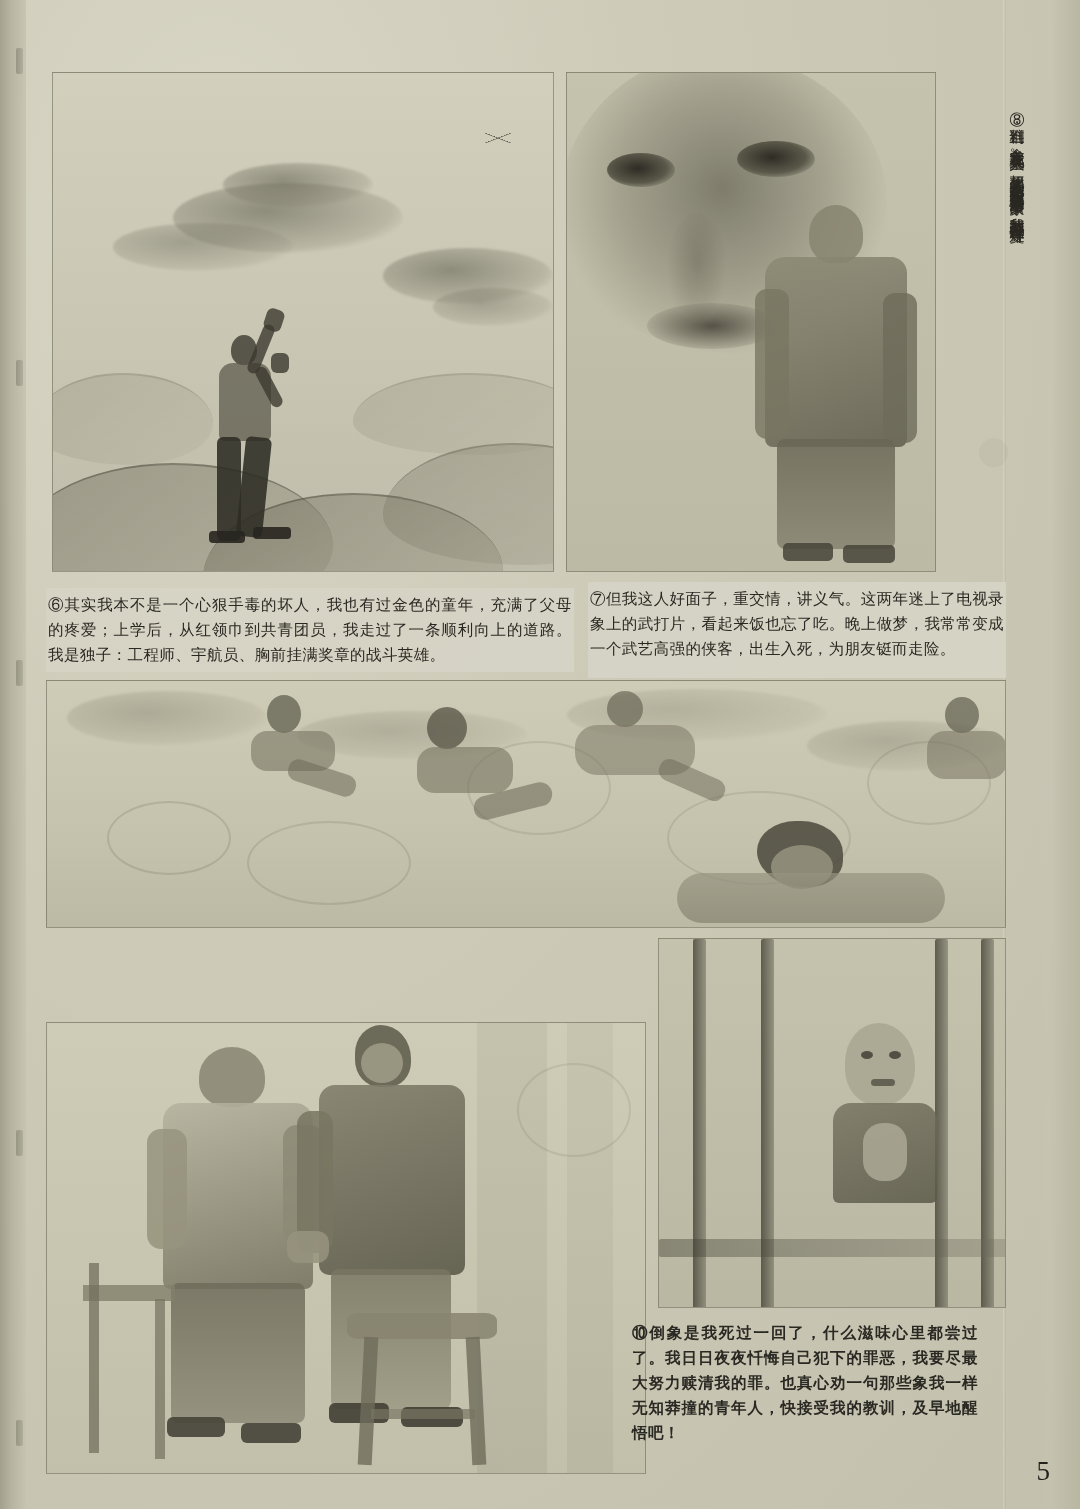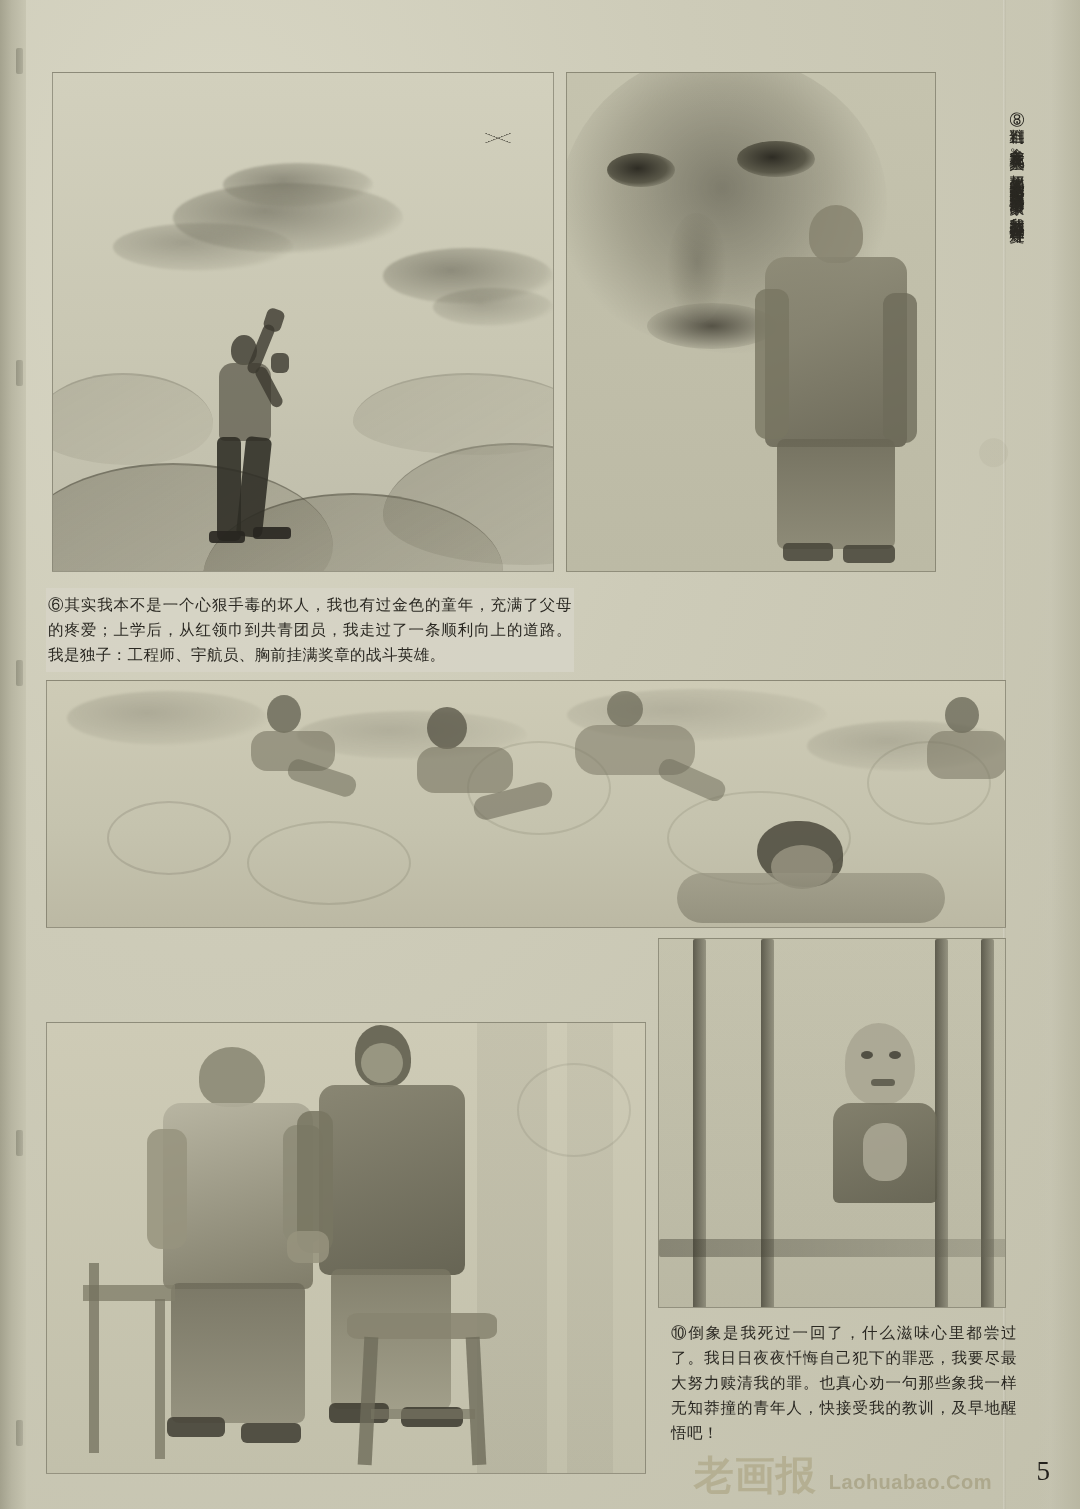--- a/index.html
+++ b/index.html
@@ -246,20 +246,21 @@
       <div class="figure" style="left:34px; top:246px; width:118px; height:110px; border-radius:8px; background:linear-gradient(to bottom, rgba(105,102,85,0.85), rgba(130,127,108,0.8));"></div>
       <div class="figure" style="left:40px; top:350px; width:50px; height:18px; border-radius:5px; background:rgba(70,68,56,0.85);"></div>
       <div class="figure" style="left:100px; top:352px; width:52px; height:18px; border-radius:5px; background:rgba(70,68,56,0.85);"></div>
     </div>
   </div>
 
   <div class="caption vertical" style="left:944px; top:96px; height:470px; width:86px;">⑧谁料到，一念之差我竟真地杀了人。一想起死者的爱人抱着个一岁多的孩子哭得死去活来的凄惨景象，我的心就象撕破了一样难受。</div>
 
   <div class="caption" style="left:46px; top:588px; width:528px; height:84px;">⑥其实我本不是一个心狠手毒的坏人，我也有过金色的童年，充满了父母的疼爱；上学后，从红领巾到共青团员，我走过了一条顺利向上的道路。我是独子：工程师、宇航员、胸前挂满奖章的战斗英雄。</div>
 
+  <div class="caption" style="left:588px; top:582px; width:418px; height:96px;">⑦但我这人好面子，重交情，讲义气。这两年迷上了电视录象上的武打片，看起来饭也忘了吃。晚上做梦，我常常变成一个武艺高强的侠客，出生入死，为朋友铤而走险。</div>
 
   <div class="panel mural" style="left:46px; top:680px; width:960px; height:248px;">
     <div class="cloud" style="left:20px; top:10px; width:200px; height:54px; opacity:.5;"></div>
     <div class="cloud" style="left:250px; top:30px; width:230px; height:48px; opacity:.42;"></div>
     <div class="cloud" style="left:520px; top:8px; width:260px; height:52px; opacity:.4;"></div>
     <div class="cloud" style="left:760px; top:40px; width:200px; height:50px; opacity:.45;"></div>
 
     <div class="swirl" style="left:60px; top:120px; width:120px; height:70px; opacity:.5;"></div>
     <div class="swirl" style="left:200px; top:140px; width:160px; height:80px; opacity:.45;"></div>
     <div class="swirl" style="left:420px; top:60px; width:140px; height:90px; opacity:.4;"></div>
@@ -346,21 +347,17 @@
     <div style="position:absolute; left:160px; top:84px; width:140px; height:230px;">
       <div class="figure" style="left:26px; top:0; width:70px; height:82px; border-radius:48% 52% 44% 44%; background:rgba(170,167,148,0.92);"></div>
       <div class="figure" style="left:42px; top:28px; width:12px; height:8px; border-radius:50%; background:rgba(60,58,48,0.8);"></div>
       <div class="figure" style="left:70px; top:28px; width:12px; height:8px; border-radius:50%; background:rgba(60,58,48,0.8);"></div>
       <div class="figure" style="left:52px; top:56px; width:24px; height:7px; border-radius:4px; background:rgba(70,68,56,0.7);"></div>
       <div class="figure" style="left:14px; top:80px; width:104px; height:100px; border-radius:18px 18px 6px 6px; background:linear-gradient(160deg, rgba(120,117,98,0.85), rgba(90,88,72,0.85));"></div>
       <div class="figure" style="left:44px; top:100px; width:44px; height:58px; border-radius:20px; background:rgba(168,165,146,0.9);"></div>
     </div>
   </div>
 
-  <div class="caption" style="left:669px; top:1316px; width:350px; height:130px; background:transparent;">⑩倒象是我死过一回了，什么滋味心里都尝过了。我日日夜夜忏悔自己犯下的罪恶，我要尽最大努力赎清我的罪。也真心劝一句那些象我一样无知莽撞的青年人，快接受我的教训，及早地醒悟吧！</div>
-
-  <div class="watermark">
-    <span>老画报</span>
-    <small>Laohuabao.Com</small>
-  </div>
+  <div class="caption" style="left:630px; top:1316px; width:350px; height:130px; background:transparent;font-weight:bold;">⑩倒象是我死过一回了，什么滋味心里都尝过了。我日日夜夜忏悔自己犯下的罪恶，我要尽最大努力赎清我的罪。也真心劝一句那些象我一样无知莽撞的青年人，快接受我的教训，及早地醒悟吧！</div>
+
 
   <div class="page-number">5</div>
 </div>
 
 </body></html>

